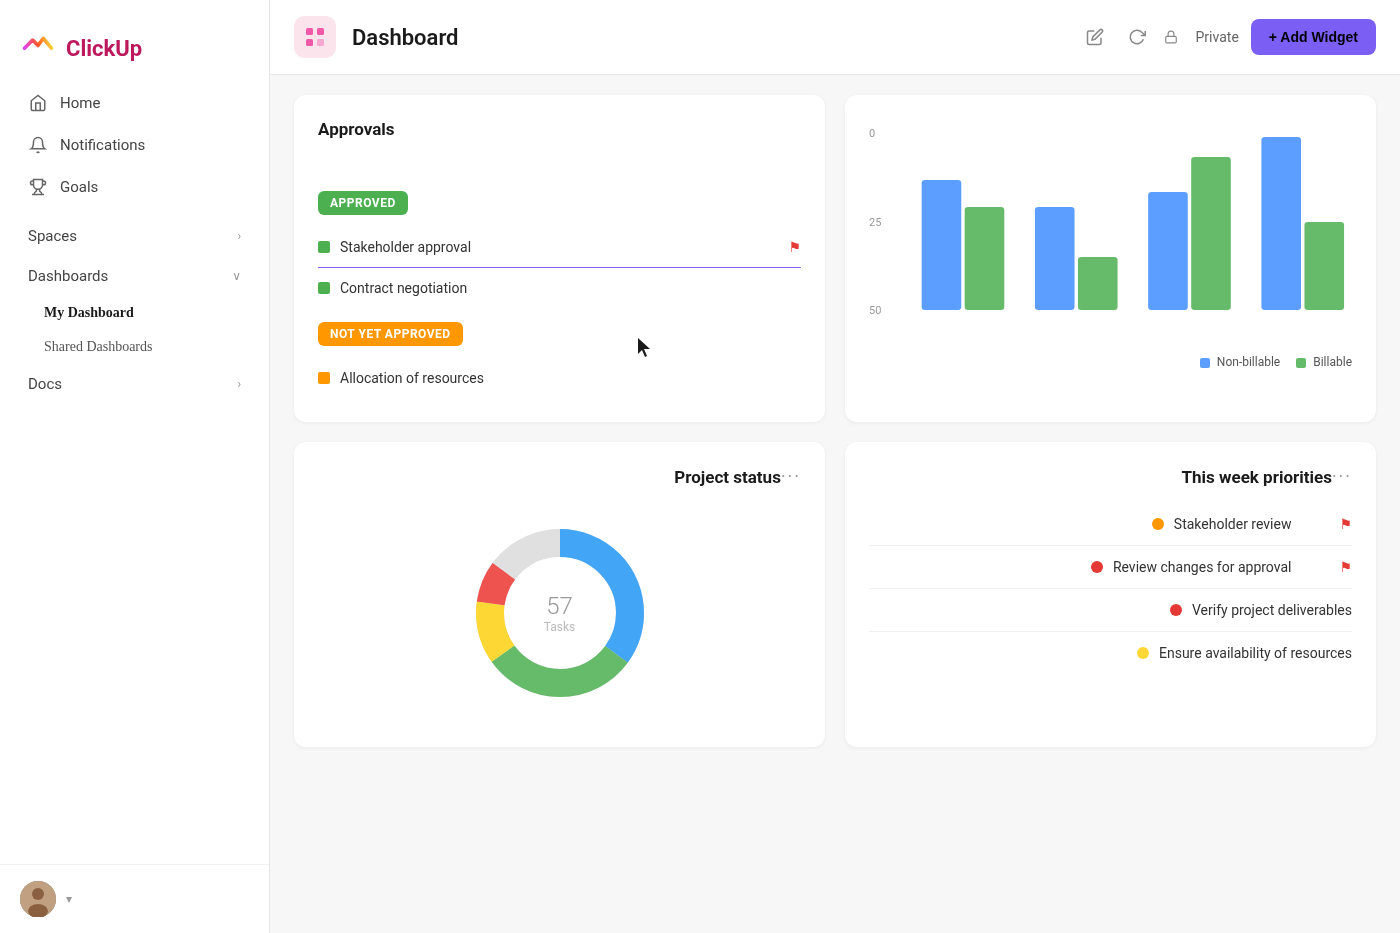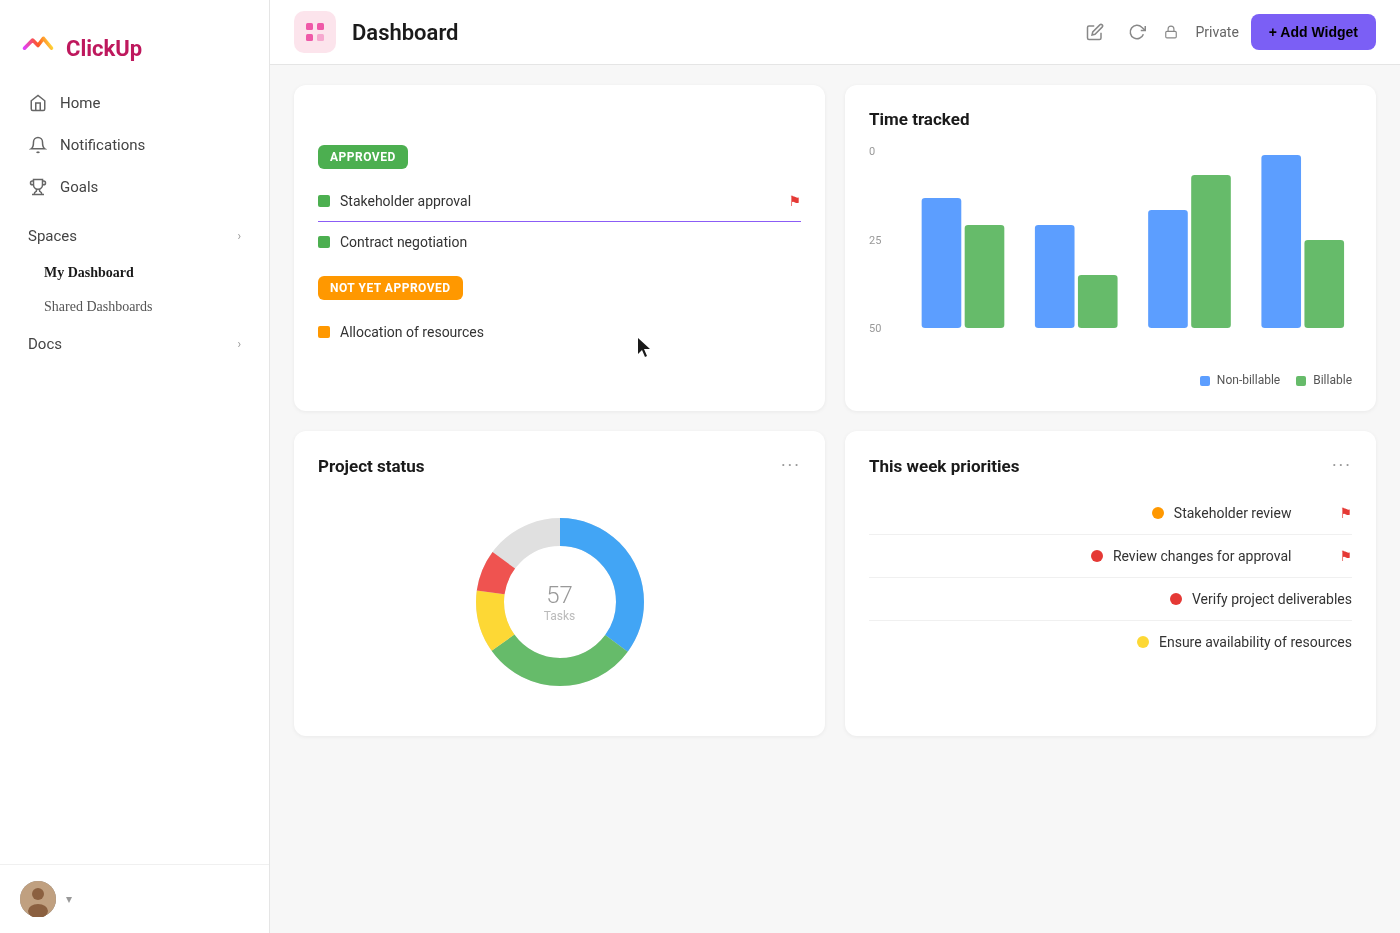--- a/index.html
+++ b/index.html
@@ -16,36 +16,36 @@
     .nav-item-label { flex: 1; }
     .nav-item-chevron { color: #999; font-size: 12px; }
     .nav-sub-item { display: flex; align-items: center; padding: 8px 20px 8px 36px; cursor: pointer; color: #555; font-size: 14px; border-radius: 6px; margin: 2px 8px; font-family: Liberation Serif, serif; }
     .nav-sub-item.active { font-weight: 700; color: #1a1a1a; }
     .sidebar-footer { padding: 16px 20px; border-top: 1px solid #f0f0f0; display: flex; align-items: center; gap: 10px; }
     .avatar-placeholder { width: 36px; height: 36px; border-radius: 50%; background: linear-gradient(135deg, #a0a0a0, #707070); display: flex; align-items: center; justify-content: center; color: white; font-size: 14px; font-weight: 600; }
     .chevron-down { color: #999; font-size: 12px; }
 
     
     .main { flex: 1; display: flex; flex-direction: column; overflow: hidden; }
-    .topbar { background: #fff; border-bottom: 1px solid #e5e5e5; padding: 0 24px; height: 65px; display: flex; align-items: center; gap: 16px; }
+    .topbar { background: #fff; border-bottom: 1px solid #e5e5e5; padding: 0 24px; height: 75px; display: flex; align-items: center; gap: 16px; }
     .topbar-icon { width: 42px; height: 42px; border-radius: 10px; background: #fce4ec; display: flex; align-items: center; justify-content: center; }
     .topbar-title { font-size: 22px; font-weight: 600; color: #1a1a1a; flex: 1; }
     .topbar-actions { display: flex; align-items: center; gap: 12px; }
     .topbar-btn { background: none; border: none; cursor: pointer; color: #888; padding: 6px; display: flex; align-items: center; }
     .topbar-privacy { display: flex; align-items: center; gap: 18px; color: #666; font-size: 14px; }
     .add-widget-btn { background: #7b5ff5; color: #000000; border: none; border-radius: 8px; padding: 10px 18px; font-size: 14px; font-weight: 600; cursor: pointer; white-space: nowrap; }
 
     
     .dashboard-content { flex: 1; overflow-y: auto; padding: 20px 24px; background: #f7f7f7; }
     .dashboard-grid { display: grid; grid-template-columns: 1fr 1fr; gap: 20px; }
     
     
     .card { background: #fff; border-radius: 12px; padding: 24px; box-shadow: 0 1px 4px rgba(0,0,0,0.06); }
     .card-title { font-size: 17px; font-weight: 700; color: #1a1a1a; margin-bottom: 16px; }
-    .card-header { display: flex; align-items: center; justify-content: space-between; margin-bottom: 16px; }
+    .card-header { display: flex; align-items: center; justify-content: flex-end; margin-bottom: 16px; }
     .card-menu { color: #999; font-size: 18px; cursor: pointer; letter-spacing: 2px; }
 
     
     .status-badge { display: inline-block; padding: 5px 12px; border-radius: 6px; font-size: 12px; font-weight: 700; margin-bottom: 12px; letter-spacing: 0.5px; }
     .badge-approved { background: #4caf50; color: white; margin-top: 36px; }
     .badge-not-approved { background: #ff9800; color: white; }
     .approval-item { display: flex; align-items: center; justify-content: space-between; padding: 12px 0; border-bottom: 1px solid #8b5cf6; }
     .approval-item:last-child { border-bottom: none; }
     .approval-item-left { display: flex; align-items: center; gap: 10px; }
     .dot { width: 12px; height: 12px; border-radius: 2px; flex-shrink: 0; }
@@ -132,20 +132,24 @@
       <span class="nav-item-label">Goals</span>
     </div>
 
     <div style="margin-top:10px;">
       <div class="nav-item">
         <span class="nav-item-label">Spaces</span>
         <span class="nav-item-chevron">›</span>
       </div>
     </div>
 
+    <div class="nav-item">
+      <span class="nav-item-label">Dashboards</span>
+      <span class="nav-item-chevron">∨</span>
+    </div>
     <div class="nav-sub-item active">
       <span>My Dashboard</span>
     </div>
     <div class="nav-sub-item">
       <span>Shared Dashboards</span>
     </div>
 
     <div class="nav-item">
       <span class="nav-item-label">Docs</span>
       <span class="nav-item-chevron">›</span>
@@ -198,20 +202,21 @@
         <span>Private</span>
       </div>
       <button class="add-widget-btn">+ Add Widget</button>
     </div>
   </div>
 
   <div class="dashboard-content">
     <div class="dashboard-grid">
 
       <div class="card">
+        <div class="card-title">Approvals</div>
 
         <div>
           <span class="status-badge badge-approved">APPROVED</span>
           
           <div class="approval-item">
             <div class="approval-item-left">
               <span class="dot dot-green"></span>
               <span class="approval-item-text">Stakeholder approval</span>
             </div>
             <span class="flag-icon">⚑</span>
@@ -229,21 +234,20 @@
           <div class="approval-item">
             <div class="approval-item-left">
               <span class="dot dot-orange"></span>
               <span class="approval-item-text">Allocation of resources</span>
             </div>
           </div>
         </div>
       </div>
 
       <div class="card">
-        <div class="card-title">Time tracked</div>
         <div class="chart-area">
           <div class="chart-y-labels">
             <span>50</span>
             <span>25</span>
             <span>0</span>
           </div>
 
           <svg style="position:absolute;left:30px;right:0;top:0;bottom:30px;width:calc(100% - 30px);height:190px;" viewBox="0 0 400 190" preserveAspectRatio="none">
 
             <rect x="20" y="53" width="35" height="130" fill="#5c9eff" rx="3"></rect>

